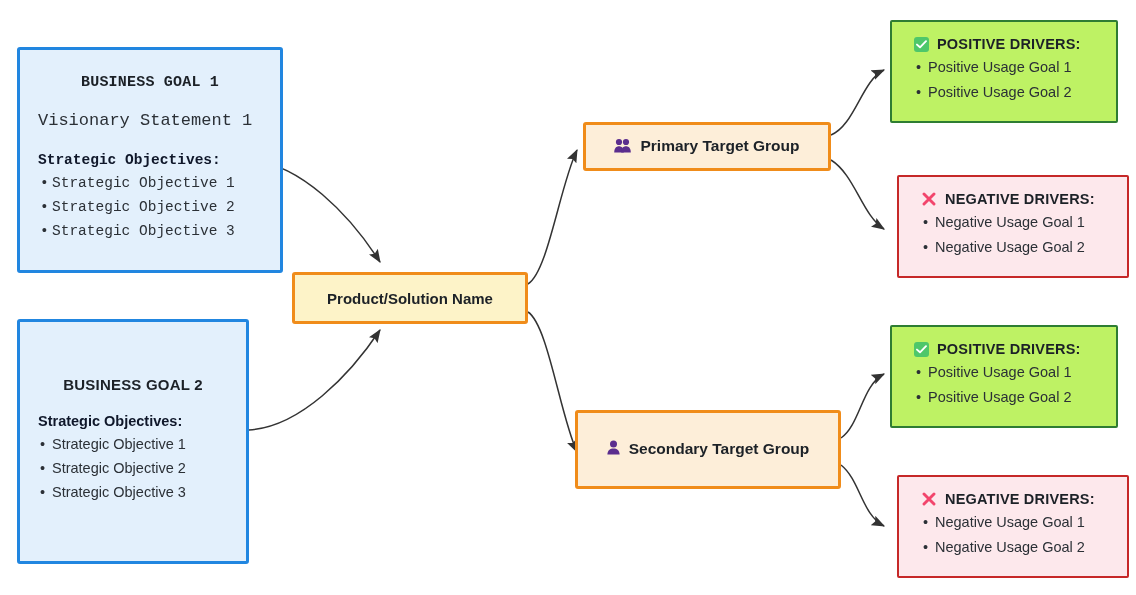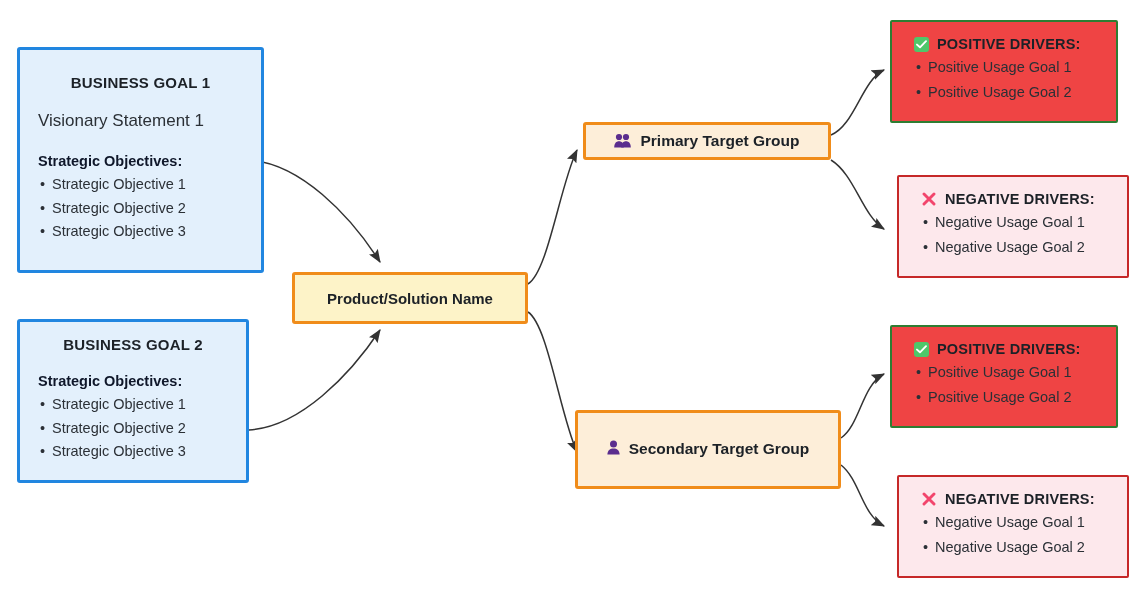--- a/index.html
+++ b/index.html
@@ -151,21 +151,21 @@
     line-height: 1.72;
     position: relative;
   }
   .drivers li::before {
     content: "\2022";
     position: absolute;
     left: -12px;
     color: #2b3036;
   }
   .drivers-positive {
-    background: #ef4444;
+    background: #bef264;
     border: 2px solid #2e7d32;
   }
   .drivers-negative {
     background: #fde8ec;
     border: 2px solid #c62828;
     margin-left: 11px;
   }
   .icon-check {
     width: 15px; height: 15px;
     border-radius: 3px;
@@ -207,46 +207,46 @@
 
     <path d="M831,135 C855,125 862,80 884,70" fill="none" stroke="#333333" stroke-width="1.5" marker-end="url(#arrowhead)"></path>
 
     <path d="M831,160 C855,175 862,215 884,229" fill="none" stroke="#333333" stroke-width="1.5" marker-end="url(#arrowhead)"></path>
 
     <path d="M841,438 C860,425 862,385 884,374" fill="none" stroke="#333333" stroke-width="1.5" marker-end="url(#arrowhead)"></path>
 
     <path d="M841,465 C860,480 862,515 884,526" fill="none" stroke="#333333" stroke-width="1.5" marker-end="url(#arrowhead)"></path>
   </svg>
 
-  <div class="node goal" style="left:17px; top:47px; width:247px; height:226px;">
+  <div class="node goal" style="left:17px; top:47px; width:266px; height:226px;font-family:Liberation Mono, monospace;">
     <div class="goal-title">BUSINESS GOAL 1</div>
     <div class="goal-vision">Visionary Statement 1</div>
     <div class="goal-objectives-label">Strategic Objectives:</div>
     <ul>
       <li>Strategic Objective 1</li>
       <li>Strategic Objective 2</li>
       <li>Strategic Objective 3</li>
     </ul>
   </div>
 
-  <div class="node goal" style="left:17px; top:319px; width:232px; height:164px;">
+  <div class="node goal" style="left:17px; top:319px; width:232px; height:245px;">
     <div class="goal-title">BUSINESS GOAL 2</div>
     <div class="goal-objectives-label">Strategic Objectives:</div>
     <ul>
       <li>Strategic Objective 1</li>
       <li>Strategic Objective 2</li>
       <li>Strategic Objective 3</li>
     </ul>
   </div>
 
   <div class="node product" style="left:292px; top:272px; width:236px; height:52px;">
     <div class="product-label">Product/Solution Name</div>
   </div>
 
-  <div class="node target target-primary" style="left:583px; top:122px; width:248px; height:38px;">
+  <div class="node target target-primary" style="left:583px; top:122px; width:248px; height:49px;">
     <div class="target-inner">
       <span class="tgt-icon">
         <svg width="17" height="15" viewBox="0 0 17 15">
           <circle cx="5" cy="4" r="3.1" fill="#5b2d8e"></circle>
           <circle cx="12" cy="4" r="3.1" fill="#5b2d8e"></circle>
           <path d="M0.2,14.5 C0.2,10.2 2.3,8.2 5,8.2 C7.7,8.2 9.8,10.2 9.8,14.5 Z" fill="#5b2d8e"></path>
           <path d="M7.2,14.5 C7.2,10.2 9.3,8.2 12,8.2 C14.7,8.2 16.8,10.2 16.8,14.5 Z" fill="#5b2d8e"></path>
         </svg>
       </span>
       <span class="target-label">Primary Target Group</span>

